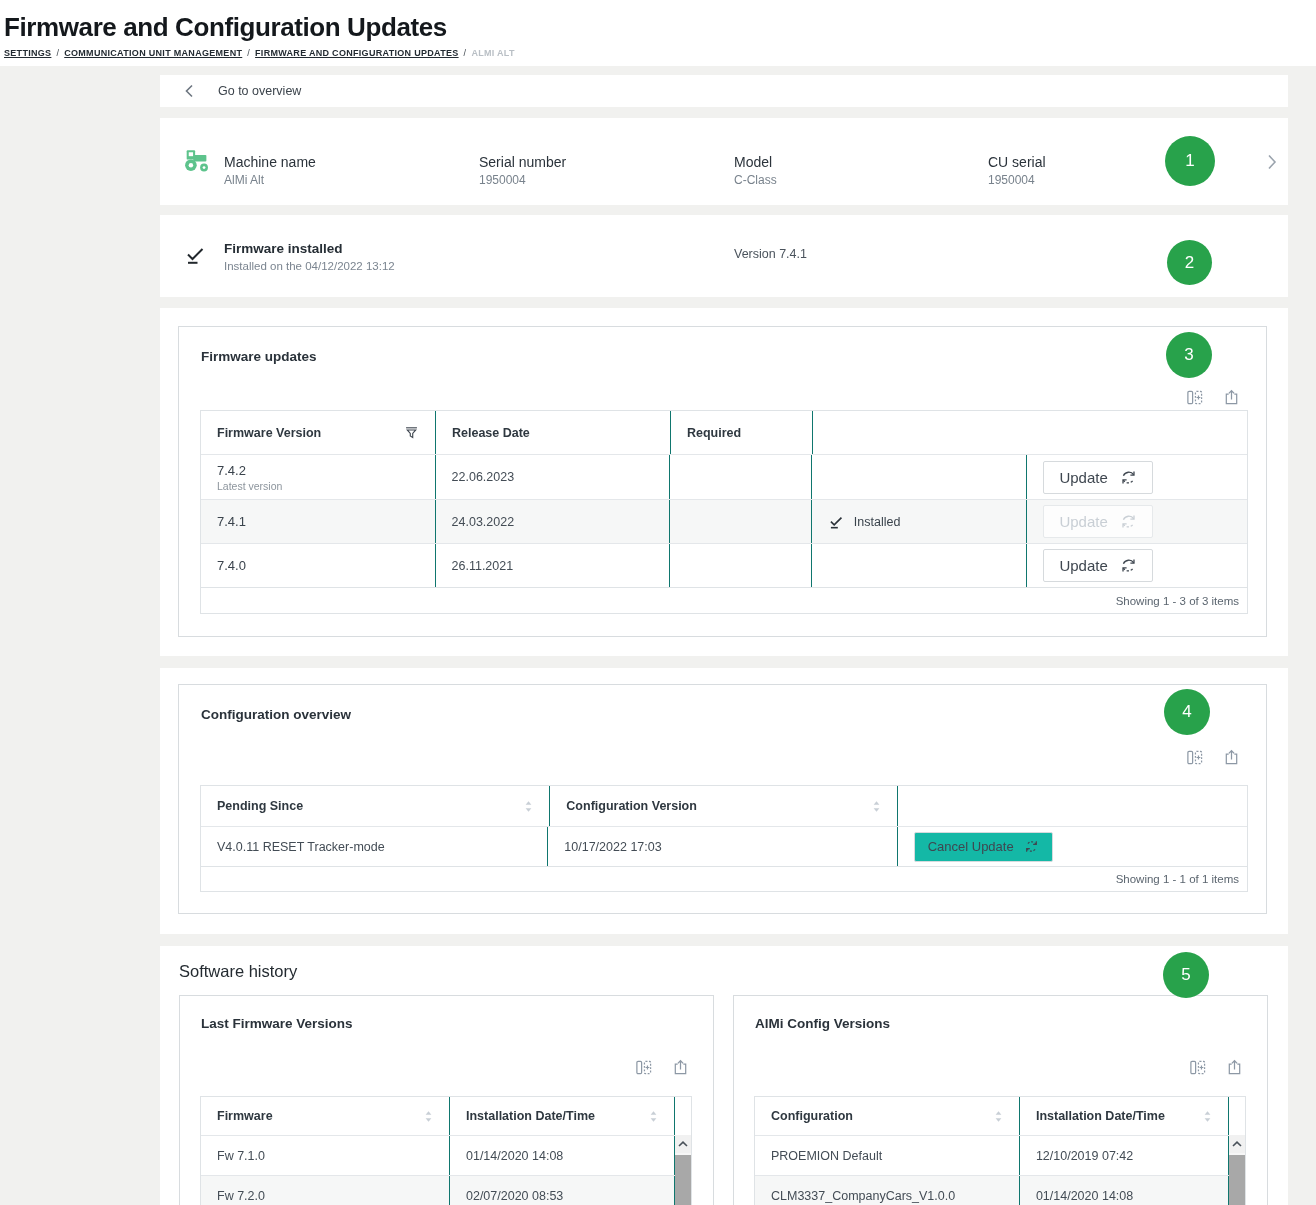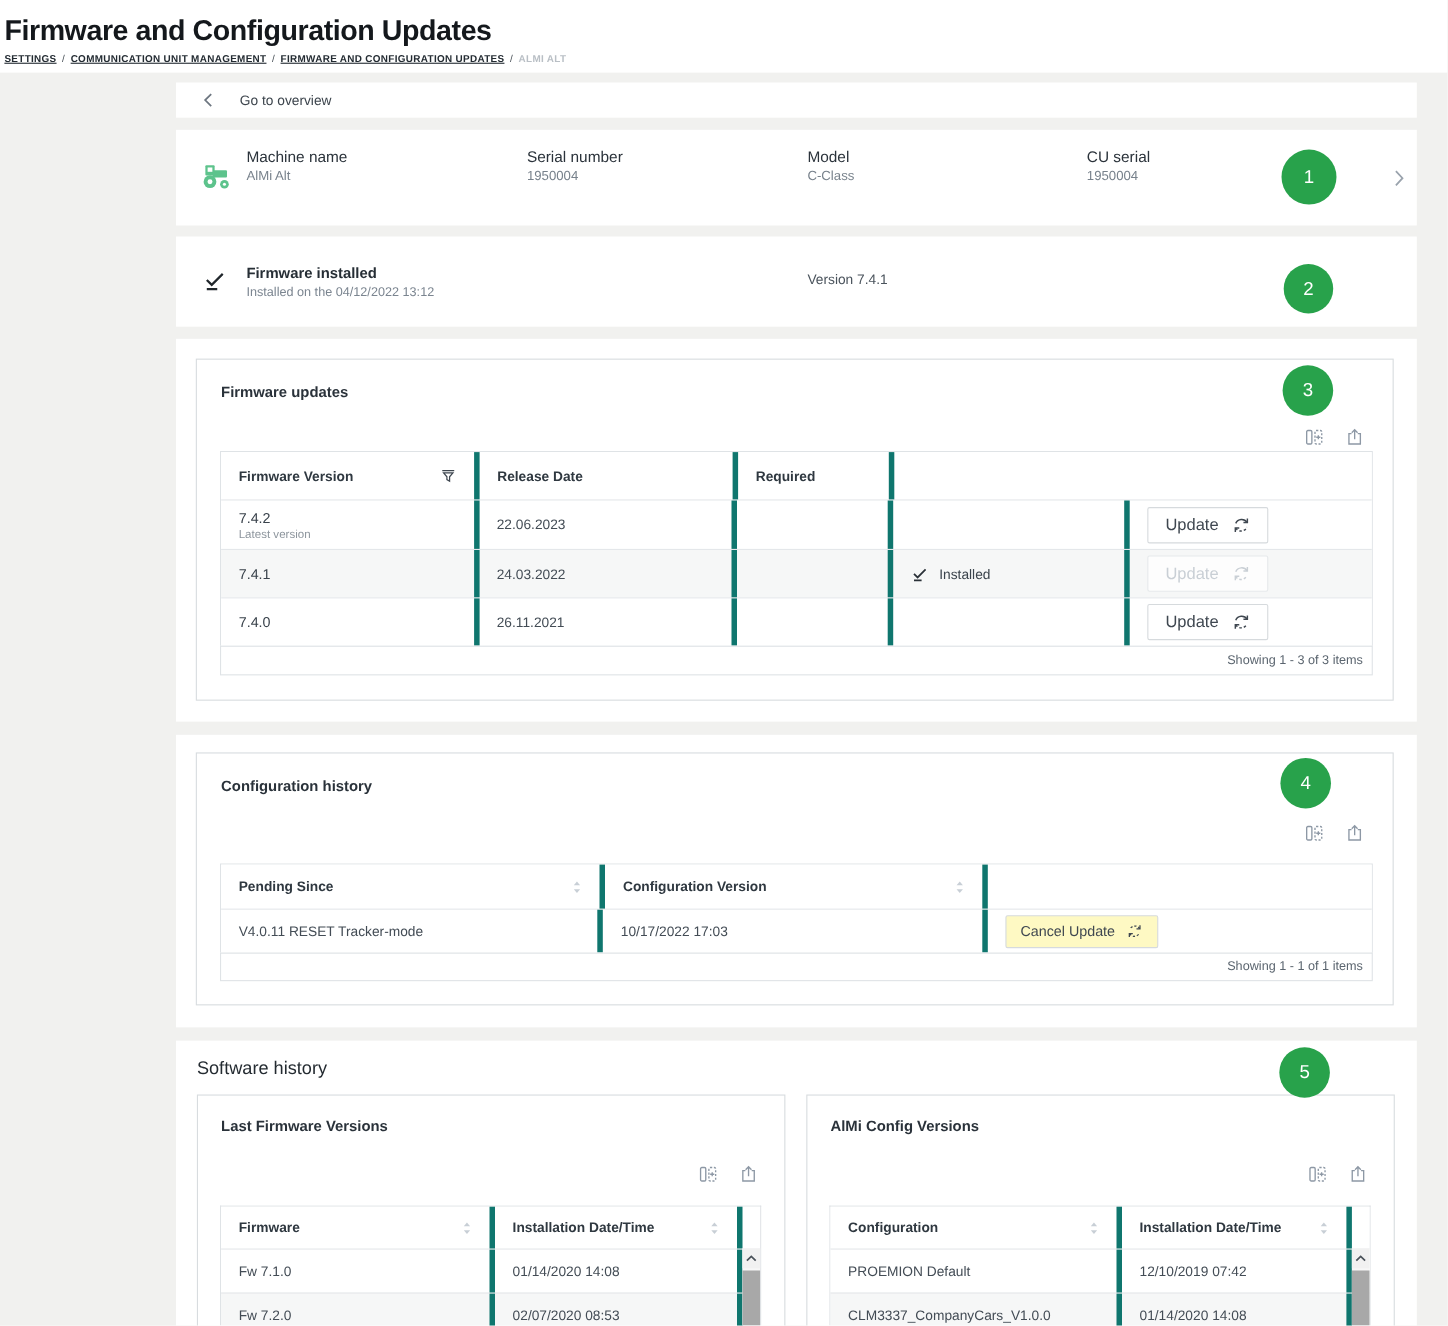--- a/index.html
+++ b/index.html
@@ -16,21 +16,21 @@
 
   .card { position:absolute; left:160px; width:1128px; background:#ffffff; }
 
   
   .overview-bar { top:75px; height:32px; }
   .back-link { position:absolute; left:24px; top:0; height:32px; display:flex; align-items:center; gap:24px; cursor:pointer; color:#3c444c; font-size:12.5px; }
 
   
   .machine-card { top:118px; height:87px; }
   .machine-icon { position:absolute; left:22px; top:29px; }
-  .m-field { position:absolute; top:16px; }
+  .m-field { position:absolute; top:36px; }
   .m-label { font-size:14px; color:#2b333b; }
   .m-value { font-size:12px; color:#78828c; margin-top:3px; }
   .fwd-chevron { position:absolute; left:1092px; top:24px; width:40px; height:40px; display:flex; align-items:center; justify-content:center; cursor:pointer; }
 
   
   .installed-card { top:215px; height:82px; }
   .installed-icon { position:absolute; left:24px; top:29px; color:#21272c; }
   .inst-title { position:absolute; left:64px; top:26px; font-size:13.5px; font-weight:700; color:#262e35; }
   .inst-sub { position:absolute; left:64px; top:45px; font-size:11.5px; color:#7b8590; }
   .inst-version { position:absolute; left:574px; top:32px; font-size:12.5px; color:#4a535c; }
@@ -39,34 +39,34 @@
   .panel { position:absolute; background:#fff; border:1px solid #d8dcdf; }
   .panel-title { position:absolute; font-size:13.5px; font-weight:700; color:#2a323a; }
   .icon-row { position:absolute; display:flex; gap:20px; color:#8d98a5; }
   .icon-btn { cursor:pointer; display:flex; align-items:center; }
 
   
   .tbl { position:absolute; background:#fff; border:1px solid #dfe3e6; }
   .trow { display:flex; border-top:1px solid #e4e7ea; background:#fff; }
   .trow.head { border-top:none; }
   .trow.zebra { background:#f6f7f7; }
-  .tcell { display:flex; align-items:center; padding:0 16px; border-right:5px solid #0f766e; font-size:12.5px; color:#434c55; overflow:hidden; }
+  .tcell { display:flex; align-items:center; padding:0 16px; border-right:1px solid #0f766e; font-size:12.5px; color:#434c55; overflow:hidden; }
   .tcell:last-child { border-right:none; }
   .tcell.head { font-weight:700; color:#2f3840; }
   .sort-icon { margin-left:auto; cursor:pointer; flex:none; }
   .filter-icon { margin-left:auto; color:#3f4750; cursor:pointer; flex:none; }
   .ver-main { font-size:13px; color:#3a434c; }
   .ver-note { font-size:10.5px; color:#8d959d; margin-top:2px; }
 
   .btn-update { display:inline-flex; align-items:center; gap:12px; height:33px; padding:0 15px;
     background:#fff; border:1px solid #d6dadd; border-radius:2px; font-size:15px; color:#3f4750;
     font-family:inherit; cursor:pointer; }
   .btn-update.disabled { color:#c9cfd5; border-color:#e6e9eb; cursor:default; background:#fdfdfd; }
   .btn-cancel { display:inline-flex; align-items:center; gap:10px; height:30px; padding:0 13px;
-    background:#fef9c3; border:1px solid #d6dadd; border-radius:2px; font-size:13px; color:#3f4750;
+    background:#14b8a6; border:1px solid #d6dadd; border-radius:2px; font-size:13px; color:#3f4750;
     font-family:inherit; cursor:pointer; }
 
   .status-wrap { display:flex; align-items:center; gap:10px; color:#3a434c; }
 
   .tfooter { position:absolute; background:#fff; border:1px solid #dfe3e6; display:flex; align-items:center;
     justify-content:flex-end; padding-right:8px; font-size:11.5px; color:#5b656f; }
 
   
   .badge { position:absolute; background:#28a24b; border-radius:50%; color:#fff; display:flex;
     align-items:center; justify-content:center; font-size:17px; }
@@ -272,21 +272,21 @@
               </svg>
           </span>
         </button>
       </div>
     </div>
   </div>
   <div class="tfooter" style="left:200px;top:587px;width:1048px;height:27px;">Showing 1 - 3 of 3 items</div>
 
   <div class="card" style="top:668px;height:266px;"></div>
   <div class="panel" style="left:178px;top:684px;width:1089px;height:230px;">
-    <div class="panel-title" style="left:22px;top:22px;">Configuration history</div>
+    <div class="panel-title" style="left:22px;top:22px;">Configuration overview</div>
     <div class="icon-row" style="top:64px;right:26px;">
       <span class="icon-btn">
         <svg width="17" height="17" viewBox="0 0 18 18" fill="none" stroke="currentColor" stroke-width="1.3">
             <rect x="2" y="2.5" width="5" height="13" rx="1.2"></rect>
             <rect x="10" y="2.5" width="6.5" height="13" rx="1.2" stroke-dasharray="2 1.6"></rect>
             <path d="M13.2 7v4M11.2 9h4"></path>
           </svg>
       </span>
       <span class="icon-btn">
         <svg width="17" height="17" viewBox="0 0 18 18" fill="none" stroke="currentColor" stroke-width="1.3">

